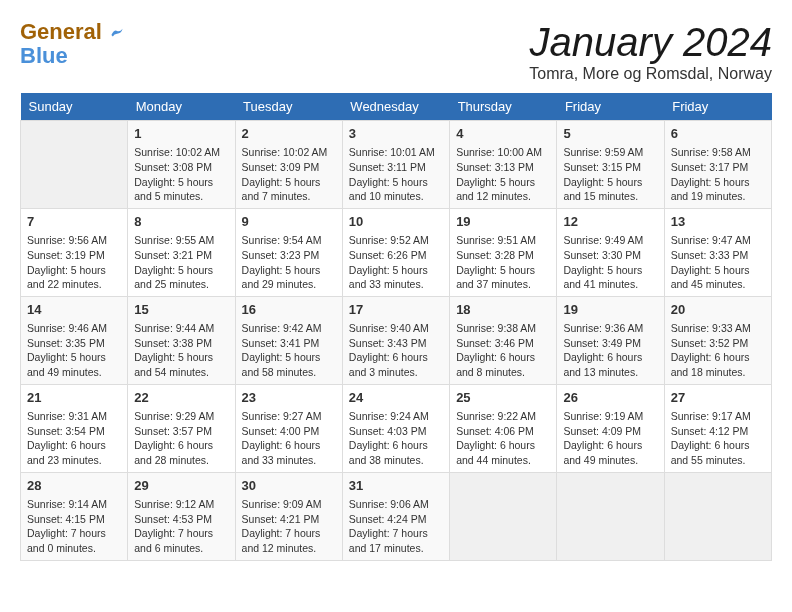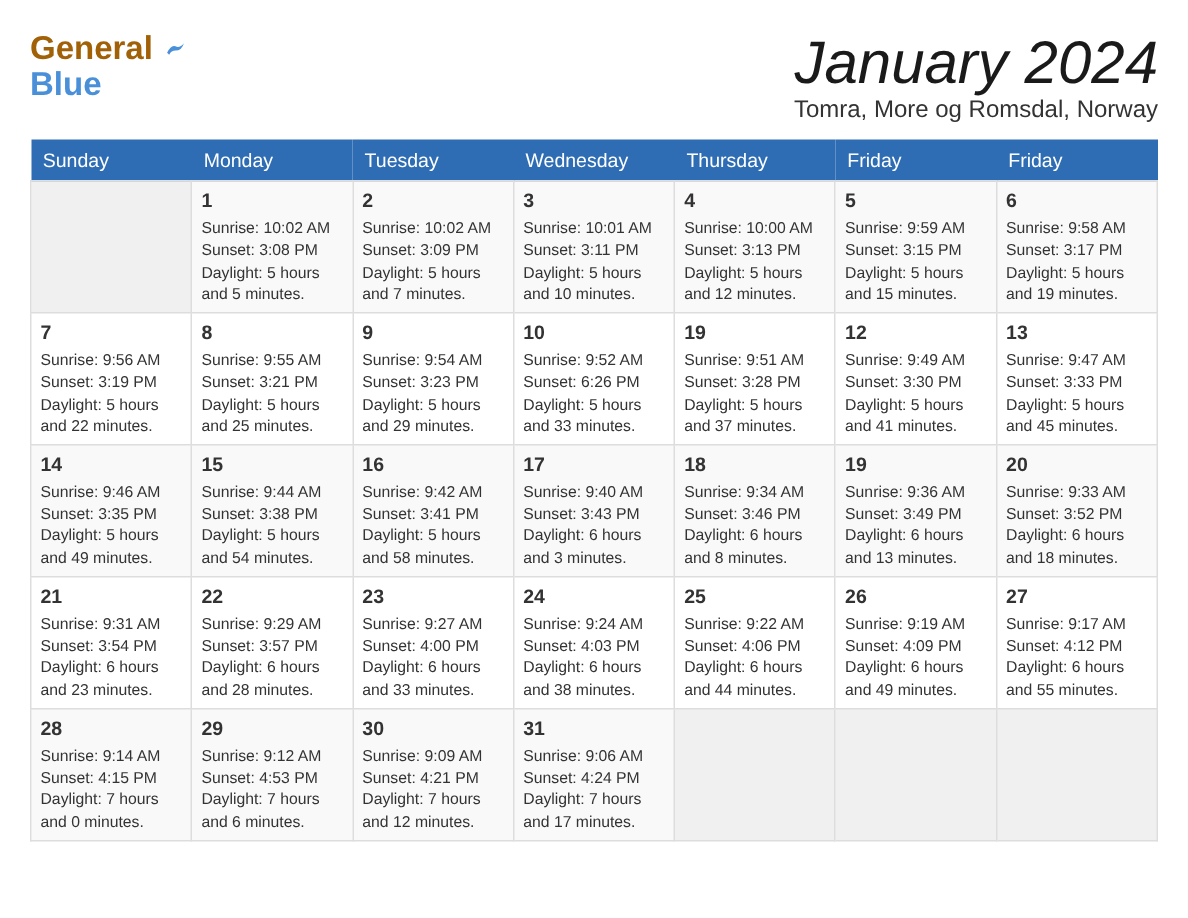--- a/index.html
+++ b/index.html
@@ -139,21 +139,21 @@
         <td><span class="day-num">10</span><span>Sunrise: 9:52 AM</span><br><span>Sunset: 6:26 PM</span><br><span>Daylight: 5 hours and 33 minutes.</span></td>
         <td><span class="day-num">19</span><span>Sunrise: 9:51 AM</span><br><span>Sunset: 3:28 PM</span><br><span>Daylight: 5 hours and 37 minutes.</span></td>
         <td><span class="day-num">12</span><span>Sunrise: 9:49 AM</span><br><span>Sunset: 3:30 PM</span><br><span>Daylight: 5 hours and 41 minutes.</span></td>
         <td><span class="day-num">13</span><span>Sunrise: 9:47 AM</span><br><span>Sunset: 3:33 PM</span><br><span>Daylight: 5 hours and 45 minutes.</span></td>
       </tr>
       <tr>
         <td><span class="day-num">14</span><span>Sunrise: 9:46 AM</span><br><span>Sunset: 3:35 PM</span><br><span>Daylight: 5 hours and 49 minutes.</span></td>
         <td><span class="day-num">15</span><span>Sunrise: 9:44 AM</span><br><span>Sunset: 3:38 PM</span><br><span>Daylight: 5 hours and 54 minutes.</span></td>
         <td><span class="day-num">16</span><span>Sunrise: 9:42 AM</span><br><span>Sunset: 3:41 PM</span><br><span>Daylight: 5 hours and 58 minutes.</span></td>
         <td><span class="day-num">17</span><span>Sunrise: 9:40 AM</span><br><span>Sunset: 3:43 PM</span><br><span>Daylight: 6 hours and 3 minutes.</span></td>
-        <td><span class="day-num">18</span><span>Sunrise: 9:34 AM</span><br><span>Sunset: 3:46 PM</span><br><span>Daylight: 6 hours and 8 minutes.</span></td>
+        <td><span class="day-num">18</span><span>Sunrise: 9:38 AM</span><br><span>Sunset: 3:46 PM</span><br><span>Daylight: 6 hours and 8 minutes.</span></td>
         <td><span class="day-num">19</span><span>Sunrise: 9:36 AM</span><br><span>Sunset: 3:49 PM</span><br><span>Daylight: 6 hours and 13 minutes.</span></td>
         <td><span class="day-num">20</span><span>Sunrise: 9:33 AM</span><br><span>Sunset: 3:52 PM</span><br><span>Daylight: 6 hours and 18 minutes.</span></td>
       </tr>
       <tr>
         <td><span class="day-num">21</span><span>Sunrise: 9:31 AM</span><br><span>Sunset: 3:54 PM</span><br><span>Daylight: 6 hours and 23 minutes.</span></td>
         <td><span class="day-num">22</span><span>Sunrise: 9:29 AM</span><br><span>Sunset: 3:57 PM</span><br><span>Daylight: 6 hours and 28 minutes.</span></td>
         <td><span class="day-num">23</span><span>Sunrise: 9:27 AM</span><br><span>Sunset: 4:00 PM</span><br><span>Daylight: 6 hours and 33 minutes.</span></td>
         <td><span class="day-num">24</span><span>Sunrise: 9:24 AM</span><br><span>Sunset: 4:03 PM</span><br><span>Daylight: 6 hours and 38 minutes.</span></td>
         <td><span class="day-num">25</span><span>Sunrise: 9:22 AM</span><br><span>Sunset: 4:06 PM</span><br><span>Daylight: 6 hours and 44 minutes.</span></td>
         <td><span class="day-num">26</span><span>Sunrise: 9:19 AM</span><br><span>Sunset: 4:09 PM</span><br><span>Daylight: 6 hours and 49 minutes.</span></td>

